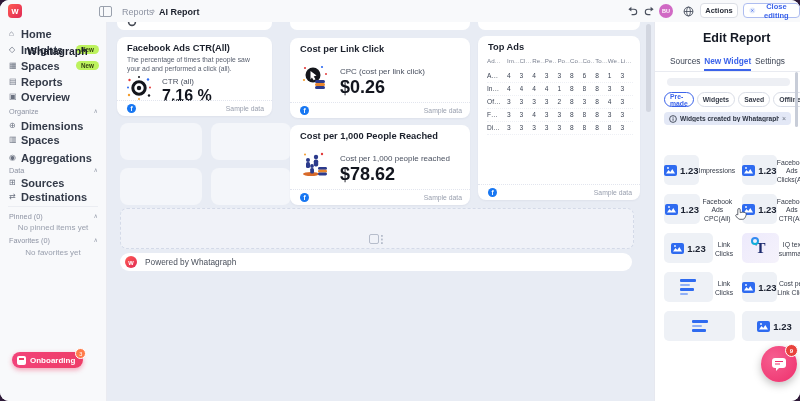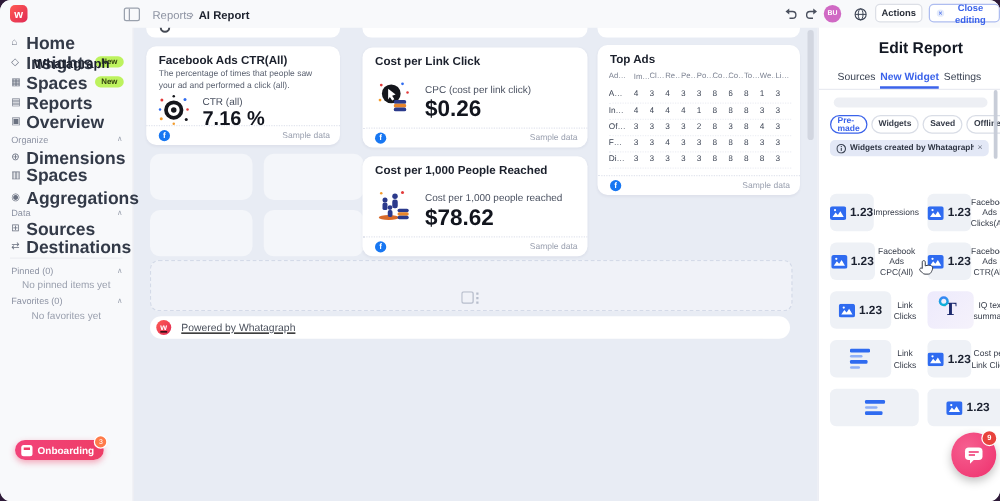--- a/index.html
+++ b/index.html
@@ -22,21 +22,21 @@
     color:#fff;font-size:5.5px;font-weight:bold;display:flex;align-items:center;justify-content:center;}
   .btn-actions{position:absolute;left:700px;top:3px;width:38px;height:15px;background:#fff;border:1px solid #dcdfe6;
     border-radius:4px;font-size:7.5px;color:#2a2f3a;display:flex;align-items:center;justify-content:center;font-weight:bold;}
   .btn-close{position:absolute;left:743px;top:3px;height:15px;padding:0 5px;background:#fff;border:1px solid #aebdf0;
     border-radius:4px;font-size:7.5px;color:#3b63ea;display:flex;align-items:center;gap:3px;font-weight:bold;}
 
   
   .sidebar{position:absolute;left:0;top:22px;bottom:0;width:106px;background:#f8f9fb;border-right:1px solid #eaebf1;z-index:20;}
   .sb-item{position:absolute;left:0;width:106px;height:13px;display:flex;align-items:center;padding-left:9px;box-sizing:border-box;}
   .sb-gl{width:12px;font-size:8px;color:#6a7180;flex:0 0 12px;}
-  .sb-lb{font-size:14px;color:#333a48;font-weight:bold;}
+  .sb-lb{font-size:11px;color:#333a48;font-weight:bold;}
   .sb-badge{position:absolute;right:7px;background:#bdf25e;border-radius:7px;padding:1px 5px;font-size:6.3px;font-weight:bold;color:#33410f;}
   .sb-sec{position:absolute;left:9px;font-size:7.3px;color:#8d93a3;}
   .sb-caret{position:absolute;right:8px;font-size:6px;color:#9aa0ae;}
   .sb-empty{position:absolute;left:0;width:106px;text-align:center;font-size:8px;color:#9aa0ae;}
   .sb-div{position:absolute;left:8px;right:8px;height:1px;background:#ebedf2;}
   .onboard{position:absolute;left:12px;top:330px;height:16px;padding:0 8px 0 5px;border-radius:9px;
     background:linear-gradient(90deg,#f2437a,#ee3d67);display:flex;align-items:center;gap:4px;box-shadow:0 2px 5px rgba(238,61,103,.45);}
   .onboard .ic{width:9px;height:9px;background:#fff;border-radius:2px;position:relative;}
   .onboard .ic::after{content:"";position:absolute;left:2px;top:2px;right:2px;height:2px;background:#ee3d67;}
   .onboard .lb{color:#fff;font-size:8px;font-weight:bold;}
@@ -57,21 +57,21 @@
     font-size:6.5px;font-weight:bold;display:flex;align-items:center;justify-content:center;}
   .sample{position:absolute;right:8px;top:4px;font-size:6.8px;color:#9aa0af;}
   .t-head{display:grid;grid-template-columns:20px repeat(10,1fr);position:absolute;left:9px;right:7px;top:21px;}
   .t-head span{font-size:6.2px;color:#7a8090;white-space:nowrap;overflow:hidden;}
   .t-row{display:grid;grid-template-columns:20px repeat(10,1fr);position:absolute;left:9px;right:7px;height:13px;
     align-items:center;border-bottom:1px dotted #eef0f5;}
   .t-row span{font-size:6.6px;color:#3c4454;white-space:nowrap;overflow:hidden;}
   .dropzone{position:absolute;border:1.5px dashed #d4dae8;border-radius:7px;background:rgba(255,255,255,.35);}
   .dz-txt{position:absolute;left:0;right:0;top:8px;text-align:center;font-size:8.5px;color:#a8aebc;}
   .dz-ic{position:absolute;left:50%;top:22px;transform:translateX(-50%);}
-  .powered{position:absolute;background:#fff;border-radius:12px;display:flex;align-items:center;gap:8px;padding-left:5px;box-sizing:border-box;text-decoration:underline;}
+  .powered{position:absolute;background:#fff;border-radius:12px;display:flex;align-items:center;gap:8px;padding-left:5px;box-sizing:border-box;}
   .powered .plogo{width:12px;height:12px;border-radius:50%;background:linear-gradient(135deg,#ff5b52,#e02a55);
     color:#fff;font-size:7px;font-weight:bold;display:flex;align-items:center;justify-content:center;}
   .powered .ptxt{font-size:8.3px;color:#4a505c;}
   .cv-scroll{position:absolute;width:5px;border-radius:3px;background:#d2d6e0;}
 
   
   .panel{position:absolute;right:0;top:22px;bottom:0;width:145px;background:#fff;border-left:1px solid #e6e8ef;z-index:25;}
   .pn-title{position:absolute;left:20px;top:9px;font-size:12.5px;font-weight:bold;color:#141924;padding-left:28px;}
   .pn-tabs{position:absolute;left:0;right:0;top:32px;height:17px;display:flex;justify-content:space-between;
     padding:0 15px;border-bottom:1px solid #e9ebf1;}
@@ -293,21 +293,21 @@
           <circle cx="3" cy="3.5" r="1" fill="#f39c2d"></circle>
       </svg>
       <span class="w-mlabel" style="left:50px;top:29px">Cost per 1,000 people reached</span>
       <span class="w-value" style="left:50px;top:39px;font-size:18px">$78.62</span>
       <div class="w-foot">
         <span class="fb">f</span>
         <span class="sample">Sample data</span>
       </div>
     </div>
 
-    <div class="card" style="left:372px;top:14px;width:162px;height:120px">
+    <div class="card" style="left:372px;top:14px;width:162px;height:164px">
       <div class="w-title">Top Ads</div>
       <div class="t-head">
         <span>Ad…</span>
         <span>Im… ▾</span>
         <span>Cl…</span>
         <span>Re…</span>
         <span>Pe…</span>
         <span>Po…</span>
         <span>Co…</span>
         <span>Co…</span>

